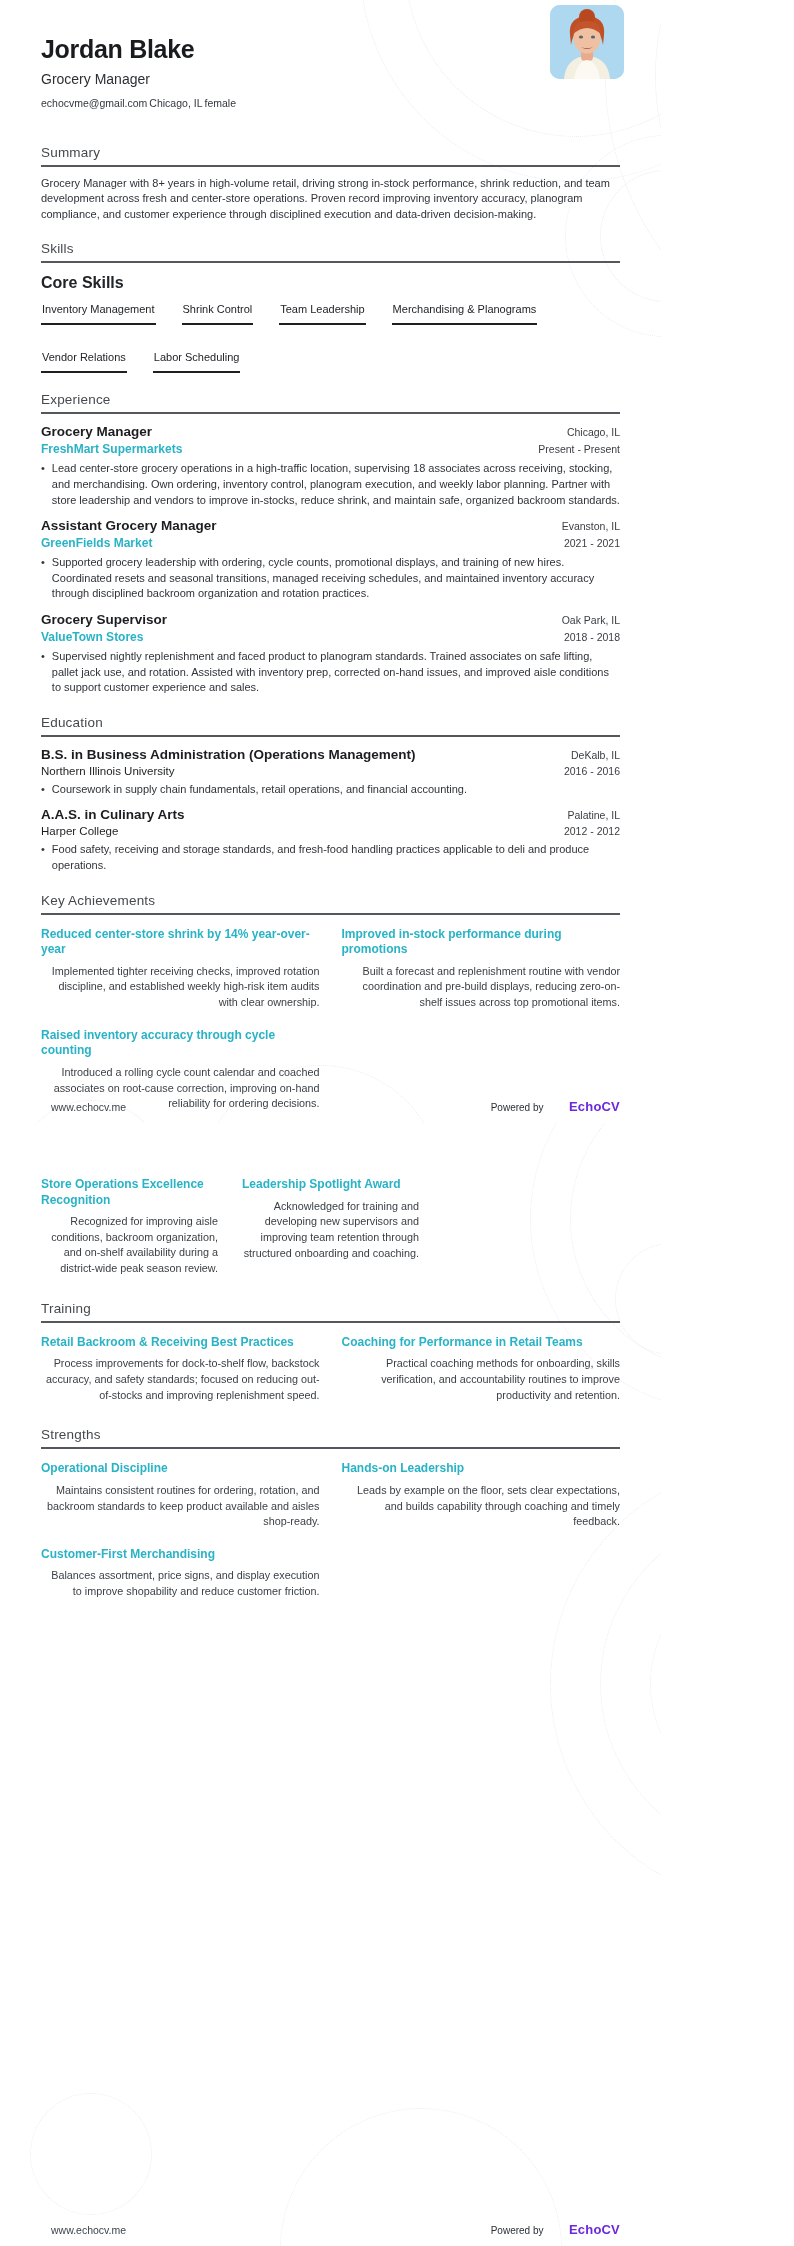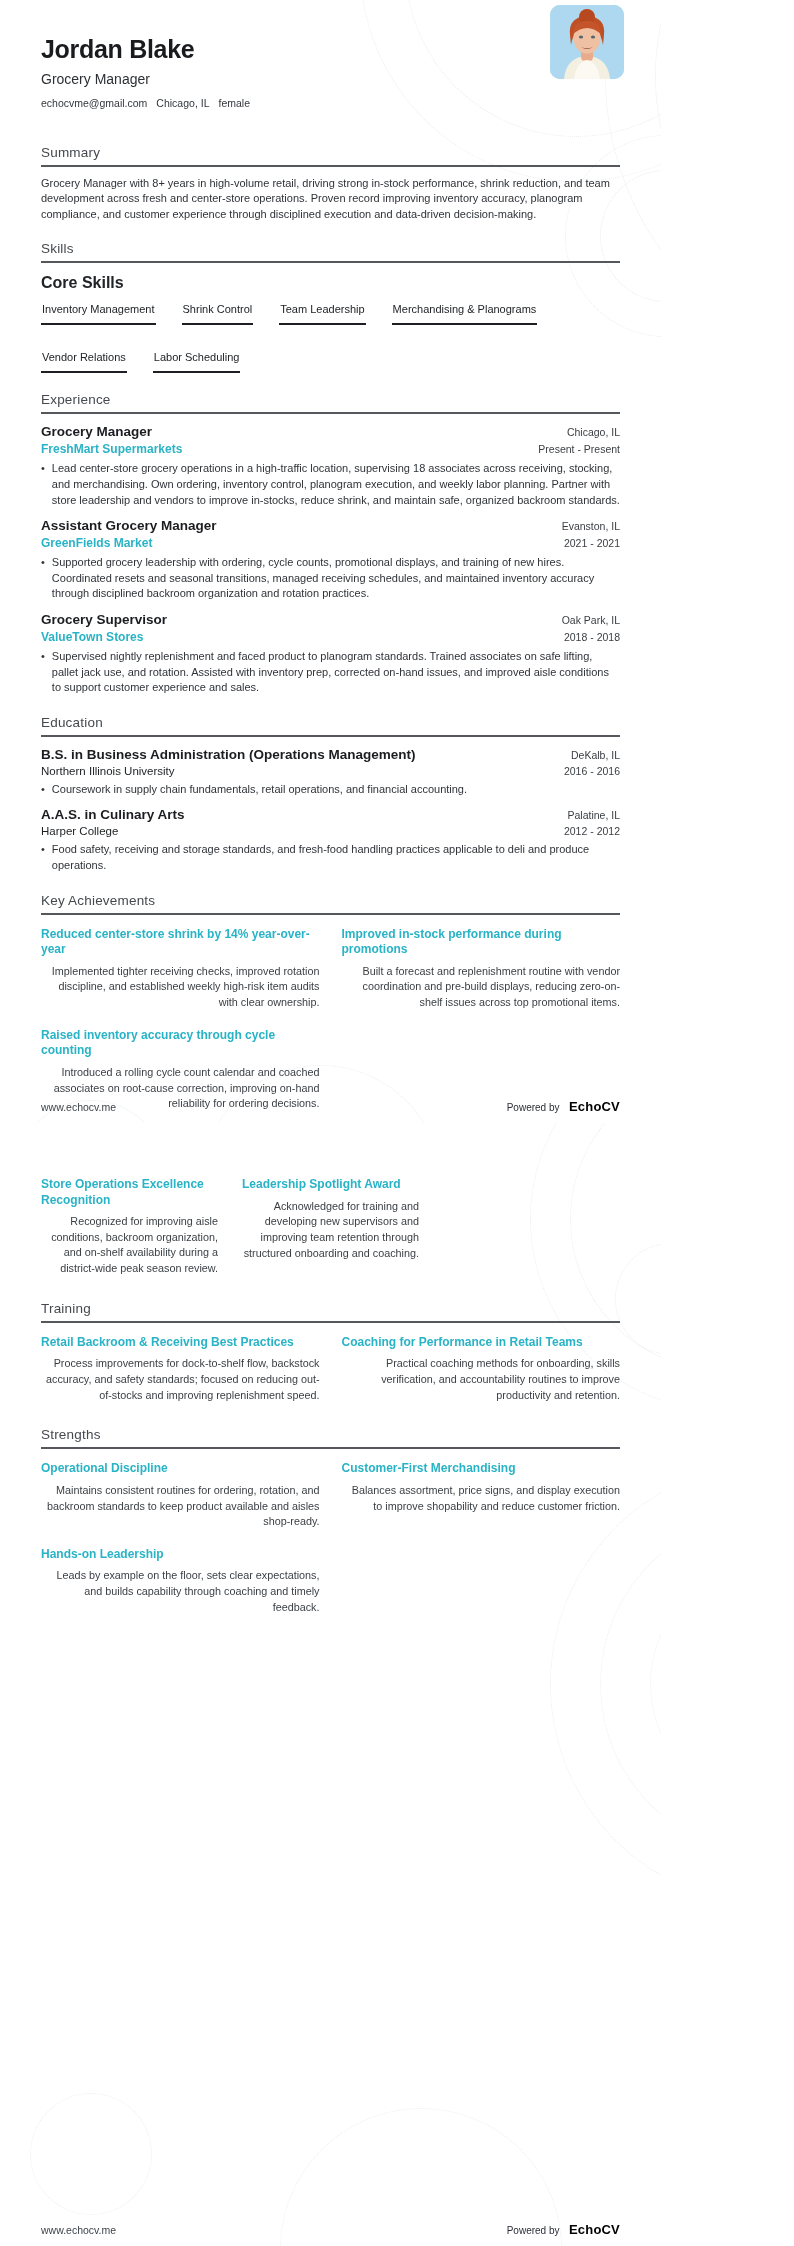--- a/index.html
+++ b/index.html
@@ -8,21 +8,21 @@
   .inner{position:relative;padding:0 41px;z-index:2;}
 
   
   .ring{position:absolute;border:1.5px dotted #dadbdd;border-radius:50%;opacity:.55;pointer-events:none;z-index:1;}
   .ring.thin{border-width:1px;opacity:.5;}
 
   
   .hdr{position:relative;padding-top:36px;}
   .name{font-size:25px;font-weight:700;color:#191b1e;letter-spacing:-.3px;line-height:1.1;}
   .role{font-size:14px;color:#2c3034;margin-top:7px;}
-  .contact{display:flex;gap:9px;margin-top:10px;font-size:10.5px;color:#33373c;}
+  .contact{display:flex;gap:2px;margin-top:10px;font-size:10.5px;color:#33373c;}
   .photo{position:absolute;top:5px;right:-4px;width:74px;height:74px;border-radius:10px;overflow:hidden;background:#aed8ef;}
 
   
   .sec{margin-top:0;font-size:13.5px;font-weight:500;color:#45494e;letter-spacing:.2px;
        padding-bottom:5px;border-bottom:2.5px solid #54585d;}
   .mt-lg{margin-top:36px;}
   .mt{margin-top:19px;}
   .para{font-size:11px;line-height:1.42;color:#2f3338;margin-top:9px;}
 
   
@@ -42,25 +42,25 @@
 
   
   .grid{display:grid;column-gap:22px;row-gap:17px;margin-top:12px;}
   .grid.two{grid-template-columns:1fr 1fr;}
   .grid.three{grid-template-columns:1fr 1fr 1fr;column-gap:24px;}
   .card-title{font-size:12px;font-weight:700;color:#29b3c6;line-height:1.3;margin-bottom:6px;}
   .card-title.dark{color:#1d2023;font-weight:600;margin-bottom:3px;}
   .card-text{font-size:10.8px;line-height:1.45;color:#3a3f44;text-align:right;}
 
   
-  .page-footer{position:absolute;left:41px;right:41px;bottom:8px;display:flex;
+  .page-footer{position:absolute;left:51px;right:41px;bottom:8px;display:flex;
                justify-content:space-between;align-items:baseline;z-index:3;}
   .site{font-size:10.5px;color:#3d434b;}
   .powered{font-size:10px;color:#2a2f36;text-align:center;}
-  .brand{font-size:13px;font-weight:600;color:#000000;letter-spacing:.2px;margin-left:5px;}
+  .brand{font-size:13px;font-weight:600;color:#6d28d9;letter-spacing:.2px;margin-left:21px;}
 
   .pt-p2{padding-top:54px;}
 </style>
 </head>
 <body>
 
 <div class="page">
   <div class="ring" style="width:340px;height:340px;left:405px;top:-205px;"></div>
   <div class="ring thin" style="width:430px;height:430px;left:360px;top:-250px;"></div>
   <div class="ring" style="width:500px;height:500px;left:655px;top:-175px;"></div>
@@ -289,27 +289,27 @@
 
     <div class="sec" style="margin-top:24px;">Strengths</div>
     <div class="grid two">
 
         <div class="card">
           <div class="card-title">Operational Discipline</div>
           <div class="card-text">Maintains consistent routines for ordering, rotation, and backroom standards to keep product available and aisles shop-ready.</div>
         </div>
 
         <div class="card">
+          <div class="card-title">Hands-on Leadership</div>
+          <div class="card-text">Leads by example on the floor, sets clear expectations, and builds capability through coaching and timely feedback.</div>
+        </div>
+
+        <div class="card">
           <div class="card-title">Customer-First Merchandising</div>
           <div class="card-text">Balances assortment, price signs, and display execution to improve shopability and reduce customer friction.</div>
-        </div>
-
-        <div class="card">
-          <div class="card-title">Hands-on Leadership</div>
-          <div class="card-text">Leads by example on the floor, sets clear expectations, and builds capability through coaching and timely feedback.</div>
         </div>
       </div>
   </div>
 
   <div class="page-footer">
     <span class="site">www.echocv.me</span>
     <span>
       <span class="powered">Powered by</span>
       <span class="brand">EchoCV</span>
     </span>

